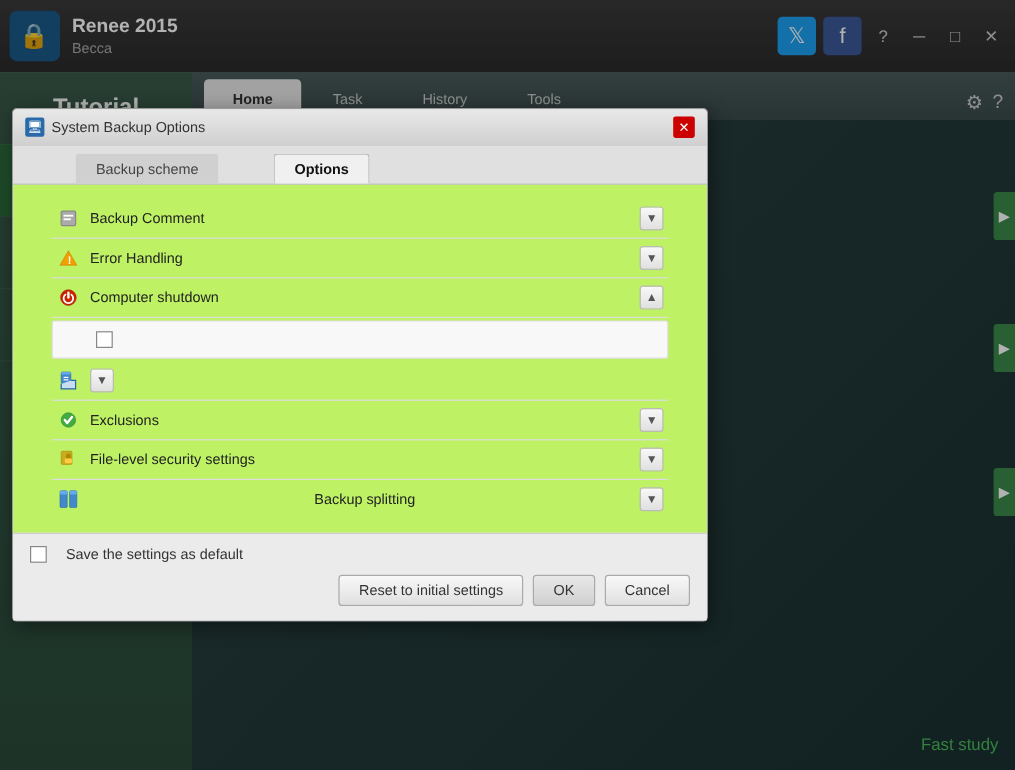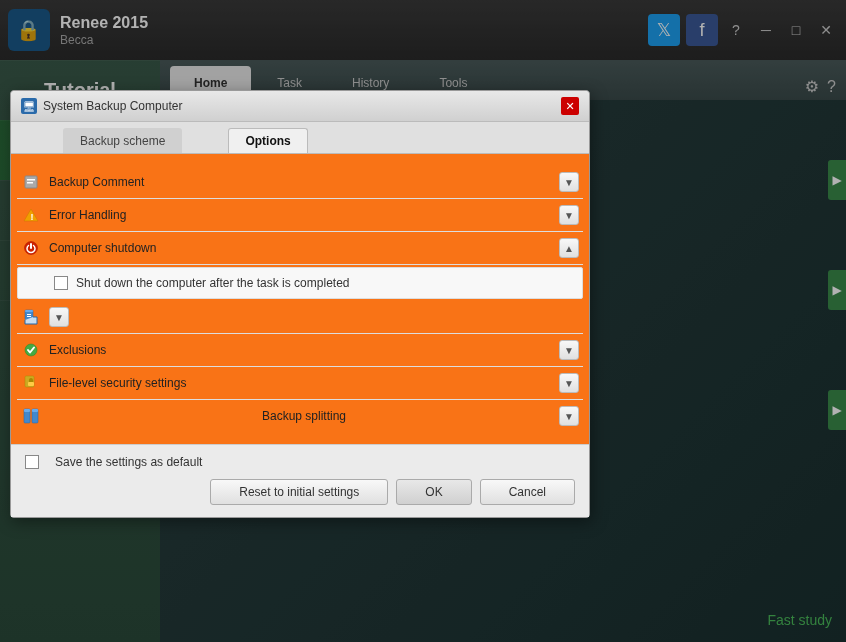--- a/index.html
+++ b/index.html
@@ -261,22 +261,22 @@
       background: #f0f0f0;
       border-color: #bbb;
       border-bottom-color: #f0f0f0;
       color: #111;
       font-weight: bold;
     }
     .dialog-tab:not(.active) { background: #d0d0d0; }
 
     
     .dialog-body {
-      padding: 12px 6px;
-      background: #f97316;
+      padding: 12px 32px;
+      background: #bef264;
     }
 
     .option-row {
       display: flex;
       align-items: center;
       padding: 6px 4px;
       border-bottom: 1px solid #ddd;
       cursor: pointer;
     }
     .option-icon {
@@ -346,21 +346,21 @@
       margin-bottom: 10px;
       font-size: 12px;
       color: #333;
     }
     .footer-buttons {
       display: flex;
       justify-content: flex-end;
       gap: 8px;
     }
     .btn {
-      padding: 5px 28px;
+      padding: 5px 16px;
       font-size: 12px;
       border: 1px solid #aaa;
       border-radius: 3px;
       cursor: pointer;
       background: linear-gradient(180deg, #f8f8f8, #e0e0e0);
       color: #333;
     }
     .btn-ok {
       background: linear-gradient(180deg, #e8e8e8, #d0d0d0);
       font-weight: normal;
@@ -497,21 +497,21 @@
   <div class="right-arrow" style="top: 290px;">▶</div>
 
   <div class="fast-study">Fast study</div>
 </div>
 
 <div class="overlay"></div>
 
 <div class="dialog">
   <div class="dialog-title-bar">
     <div class="dialog-icon">🖥</div>
-    <span class="dialog-title-text">System Backup Computer</span>
+    <span class="dialog-title-text">System Backup Options</span>
     <div class="dialog-close-btn">
       <span>✕</span>
     </div>
   </div>
 
   <div class="dialog-tabs">
     <div class="dialog-tab">
       <span>Backup scheme</span>
     </div>
     <div class="dialog-tab active">
@@ -552,21 +552,20 @@
             <path d="M5.5 5.5 A4 4 0 1 0 10.5 5.5" stroke="#fff" stroke-width="1.5" fill="none" stroke-linecap="round"></path>
           </svg>
       </div>
       <span class="option-label">Computer shutdown</span>
       <div class="option-chevron">▲</div>
     </div>
 
     <div class="expanded-section">
       <div class="checkbox-row">
         <div class="checkbox"></div>
-        <span>Shut down the computer after the task is completed</span>
       </div>
     </div>
 
     <div class="option-row">
       <div class="option-icon">
         <svg width="16" height="16" viewBox="0 0 16 16">
             <rect x="2" y="1" width="8" height="10" rx="1" fill="#4488cc" stroke="#2266aa" stroke-width="0.5"></rect>
             <rect x="2" y="1" width="8" height="2" fill="#66aaee" rx="1"></rect>
             <rect x="4" y="5" width="4" height="1" fill="#fff"></rect>
             <rect x="4" y="7" width="4" height="1" fill="#fff"></rect>

